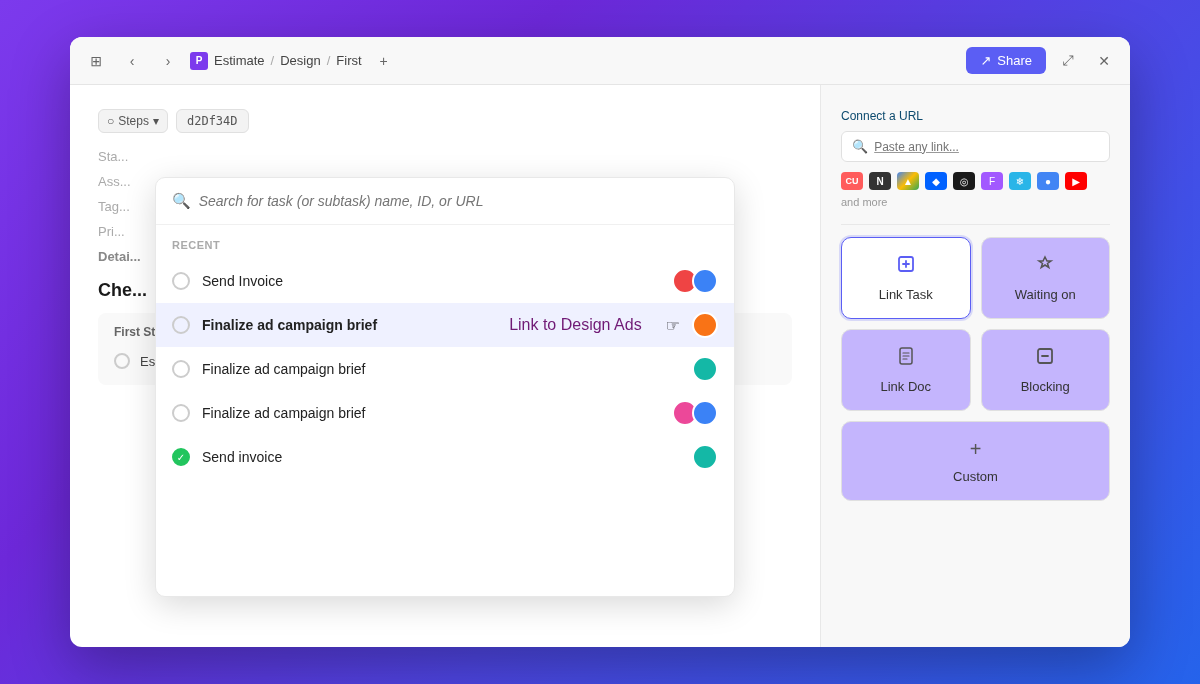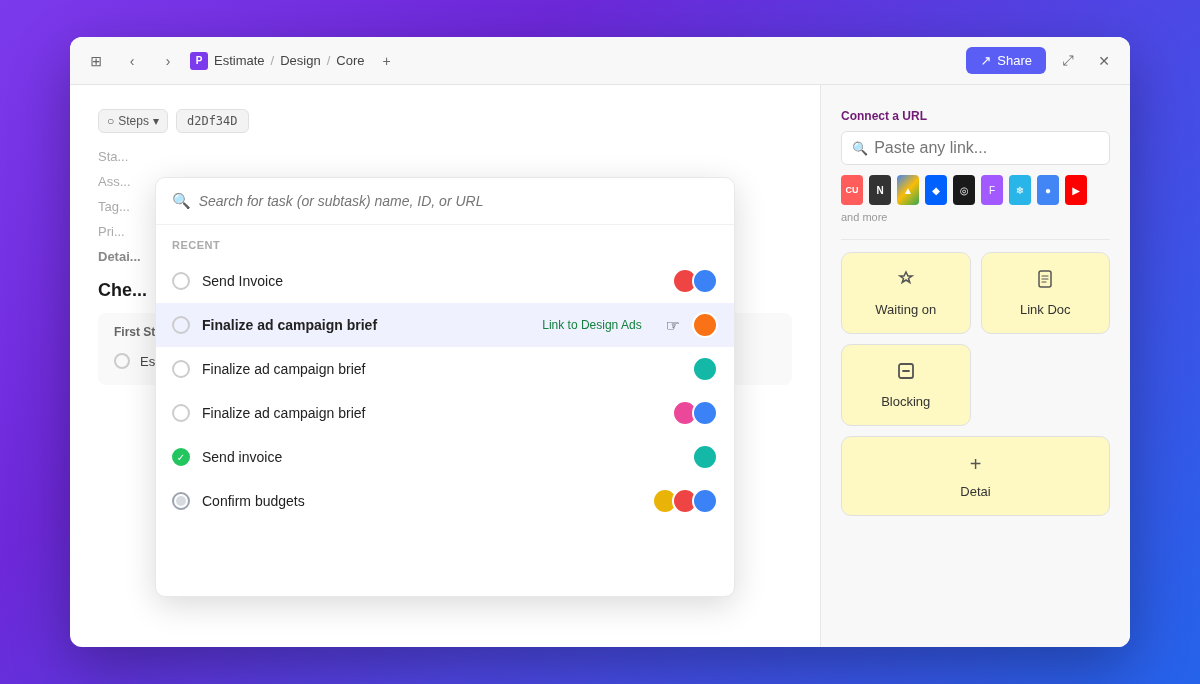--- a/index.html
+++ b/index.html
@@ -277,22 +277,22 @@
     }
     .item-name {
       flex: 1;
       font-size: 14px;
       color: #222;
       font-weight: 400;
     }
     .highlighted .item-name { font-weight: 600; }
     .link-badge {
       background: #eff1ff;
-      color: #15803d;
-      font-size: 12px;
+      color: #701a75;
+      font-size: 16px;
       font-weight: 500;
       padding: 3px 8px;
       border-radius: 4px;
     }
     .cursor-icon {
       font-size: 16px;
       margin-left: 4px;
     }
     .avatar-group {
       display: flex;
@@ -323,71 +323,72 @@
       overflow-y: auto;
     }
     .panel-title {
       font-size: 18px;
       font-weight: 700;
       color: #1a1a1a;
       margin-bottom: 16px;
     }
     .section-title-sm {
       font-size: 12px;
-      font-weight: 700;
-      color: #701a75;
+      font-weight: 400;
+      color: #0c4a6e;
       margin-bottom: 8px;
     }
     .url-input-row {
       display: flex;
       align-items: center;
       gap: 6px;
       background: white;
       border: 1px solid #e0e0e0;
       border-radius: 6px;
       padding: 7px 10px;
       margin-bottom: 10px;
     }
     .url-input {
       flex: 1;
       border: none;
       outline: none;
-      font-size: 16px;
+      font-size: 12px;
       color: #999;
       background: transparent;
+      text-decoration: underline;
     }
     .app-icons-row {
       display: flex;
       align-items: center;
       gap: 6px;
       margin-bottom: 16px;
       flex-wrap: wrap;
     }
     .app-icon {
       width: 22px;
-      height: 30px;
+      height: 18px;
       border-radius: 4px;
       display: flex;
       align-items: center;
       justify-content: center;
       font-size: 12px;
       cursor: pointer;
     }
     .more-text {
       font-size: 11px;
       color: #999;
     }
     
     .action-grid {
       display: grid;
       grid-template-columns: 1fr 1fr;
       gap: 10px;
     }
     .action-card {
-      background: #fef9c3;
+      background: #c4b5fd;
       border: 1px solid #e0e0e0;
       border-radius: 10px;
       padding: 16px 12px;
       display: flex;
       flex-direction: column;
       align-items: center;
       justify-content: center;
       gap: 8px;
       cursor: pointer;
       min-height: 80px;
@@ -430,21 +431,21 @@
     <div class="titlebar-left">
       <button class="icon-btn">⊞</button>
       <button class="icon-btn">‹</button>
       <button class="icon-btn">›</button>
       <div class="breadcrumb">
         <div class="breadcrumb-icon">P</div>
         <span>Estimate</span>
         <span class="breadcrumb-sep">/</span>
         <span>Design</span>
         <span class="breadcrumb-sep">/</span>
-        <span>Core</span>
+        <span>First</span>
       </div>
       <button class="icon-btn">+</button>
     </div>
     <div class="titlebar-right">
       <button class="share-btn">
         <span>↗</span>
         <span>Share</span>
       </button>
       <button class="icon-btn">⤢</button>
       <button class="icon-btn">✕</button>
@@ -536,29 +537,20 @@
             <div class="dropdown-item">
               <div class="item-status done">
                 <span style="color:white;font-size:10px;">✓</span>
               </div>
               <span class="item-name">Send invoice</span>
               <div class="avatar-group">
                 <div class="avatar av-teal"></div>
               </div>
             </div>
 
-            <div class="dropdown-item">
-              <div class="item-status half"></div>
-              <span class="item-name">Confirm budgets</span>
-              <div class="avatar-group">
-                <div class="avatar av-yellow"></div>
-                <div class="avatar av-red"></div>
-                <div class="avatar av-blue"></div>
-              </div>
-            </div>
 
           </div>
         </div>
       </div>
     </div>
 
     <div class="right-panel">
 
       <div class="section-title-sm">Connect a URL</div>
 
@@ -577,20 +569,29 @@
         <div class="app-icon" style="background:#29b5e8;color:white;font-size:10px;">❄</div>
         <div class="app-icon" style="background:#4285f4;color:white;font-size:10px;">●</div>
         <div class="app-icon" style="background:#ff0000;color:white;font-size:10px;">▶</div>
         <span class="more-text">and more</span>
       </div>
 
       <div class="divider"></div>
 
       <div class="action-grid">
 
+        <div class="action-card active">
+          <span class="action-icon" style="color:#5b5ef4;">
+            <svg width="20" height="20" viewBox="0 0 20 20" fill="none">
+              <rect x="3" y="3" width="14" height="14" rx="2" stroke="#5b5ef4" stroke-width="1.8"></rect>
+              <path d="M7 10h6M10 7v6" stroke="#5b5ef4" stroke-width="1.8" stroke-linecap="round"></path>
+            </svg>
+          </span>
+          <span class="action-label">Link Task</span>
+        </div>
 
         <div class="action-card">
           <span class="action-icon">
             <svg width="20" height="20" viewBox="0 0 20 20" fill="none">
               <path d="M10 3l2 4h4l-3.5 2.5 1.3 4L10 11l-3.8 2.5 1.3-4L4 7h4z" stroke="#555" stroke-width="1.5" fill="none"></path>
             </svg>
           </span>
           <span class="action-label">Waiting on</span>
         </div>
 
@@ -609,18 +610,18 @@
             <svg width="20" height="20" viewBox="0 0 20 20" fill="none">
               <rect x="3" y="3" width="14" height="14" rx="2" stroke="#555" stroke-width="1.8"></rect>
               <path d="M7 10h6" stroke="#555" stroke-width="1.8" stroke-linecap="round"></path>
             </svg>
           </span>
           <span class="action-label">Blocking</span>
         </div>
 
         <div class="action-card" style="grid-column:span 2;">
           <span class="action-icon" style="font-size:20px;color:#555;">+</span>
-          <span class="action-label">Detai</span>
+          <span class="action-label">Custom</span>
         </div>
       </div>
     </div>
   </div>
 </div>
 
 </body></html>

